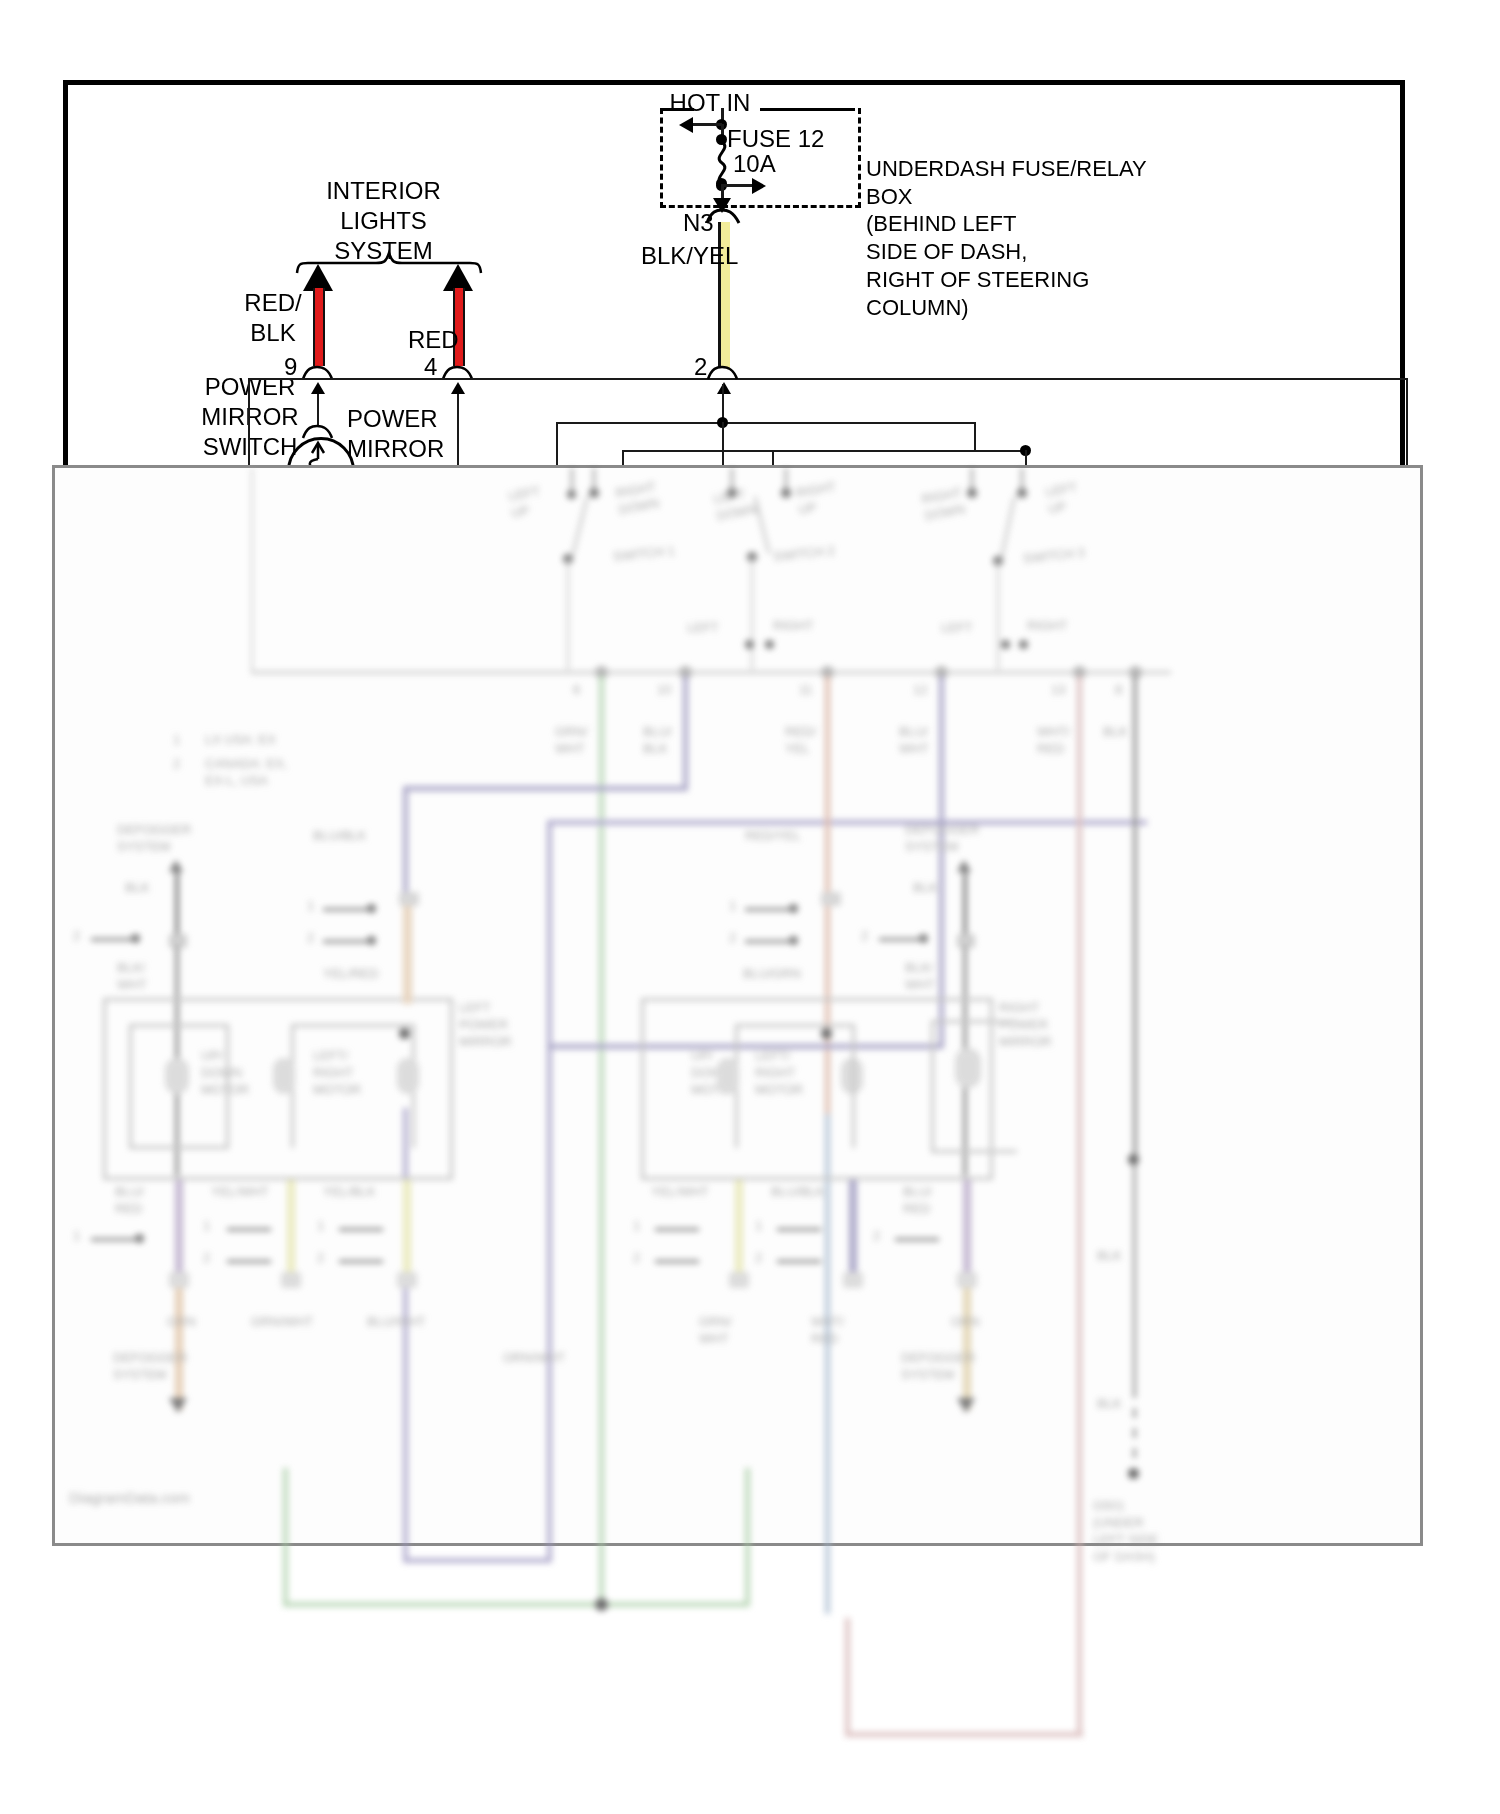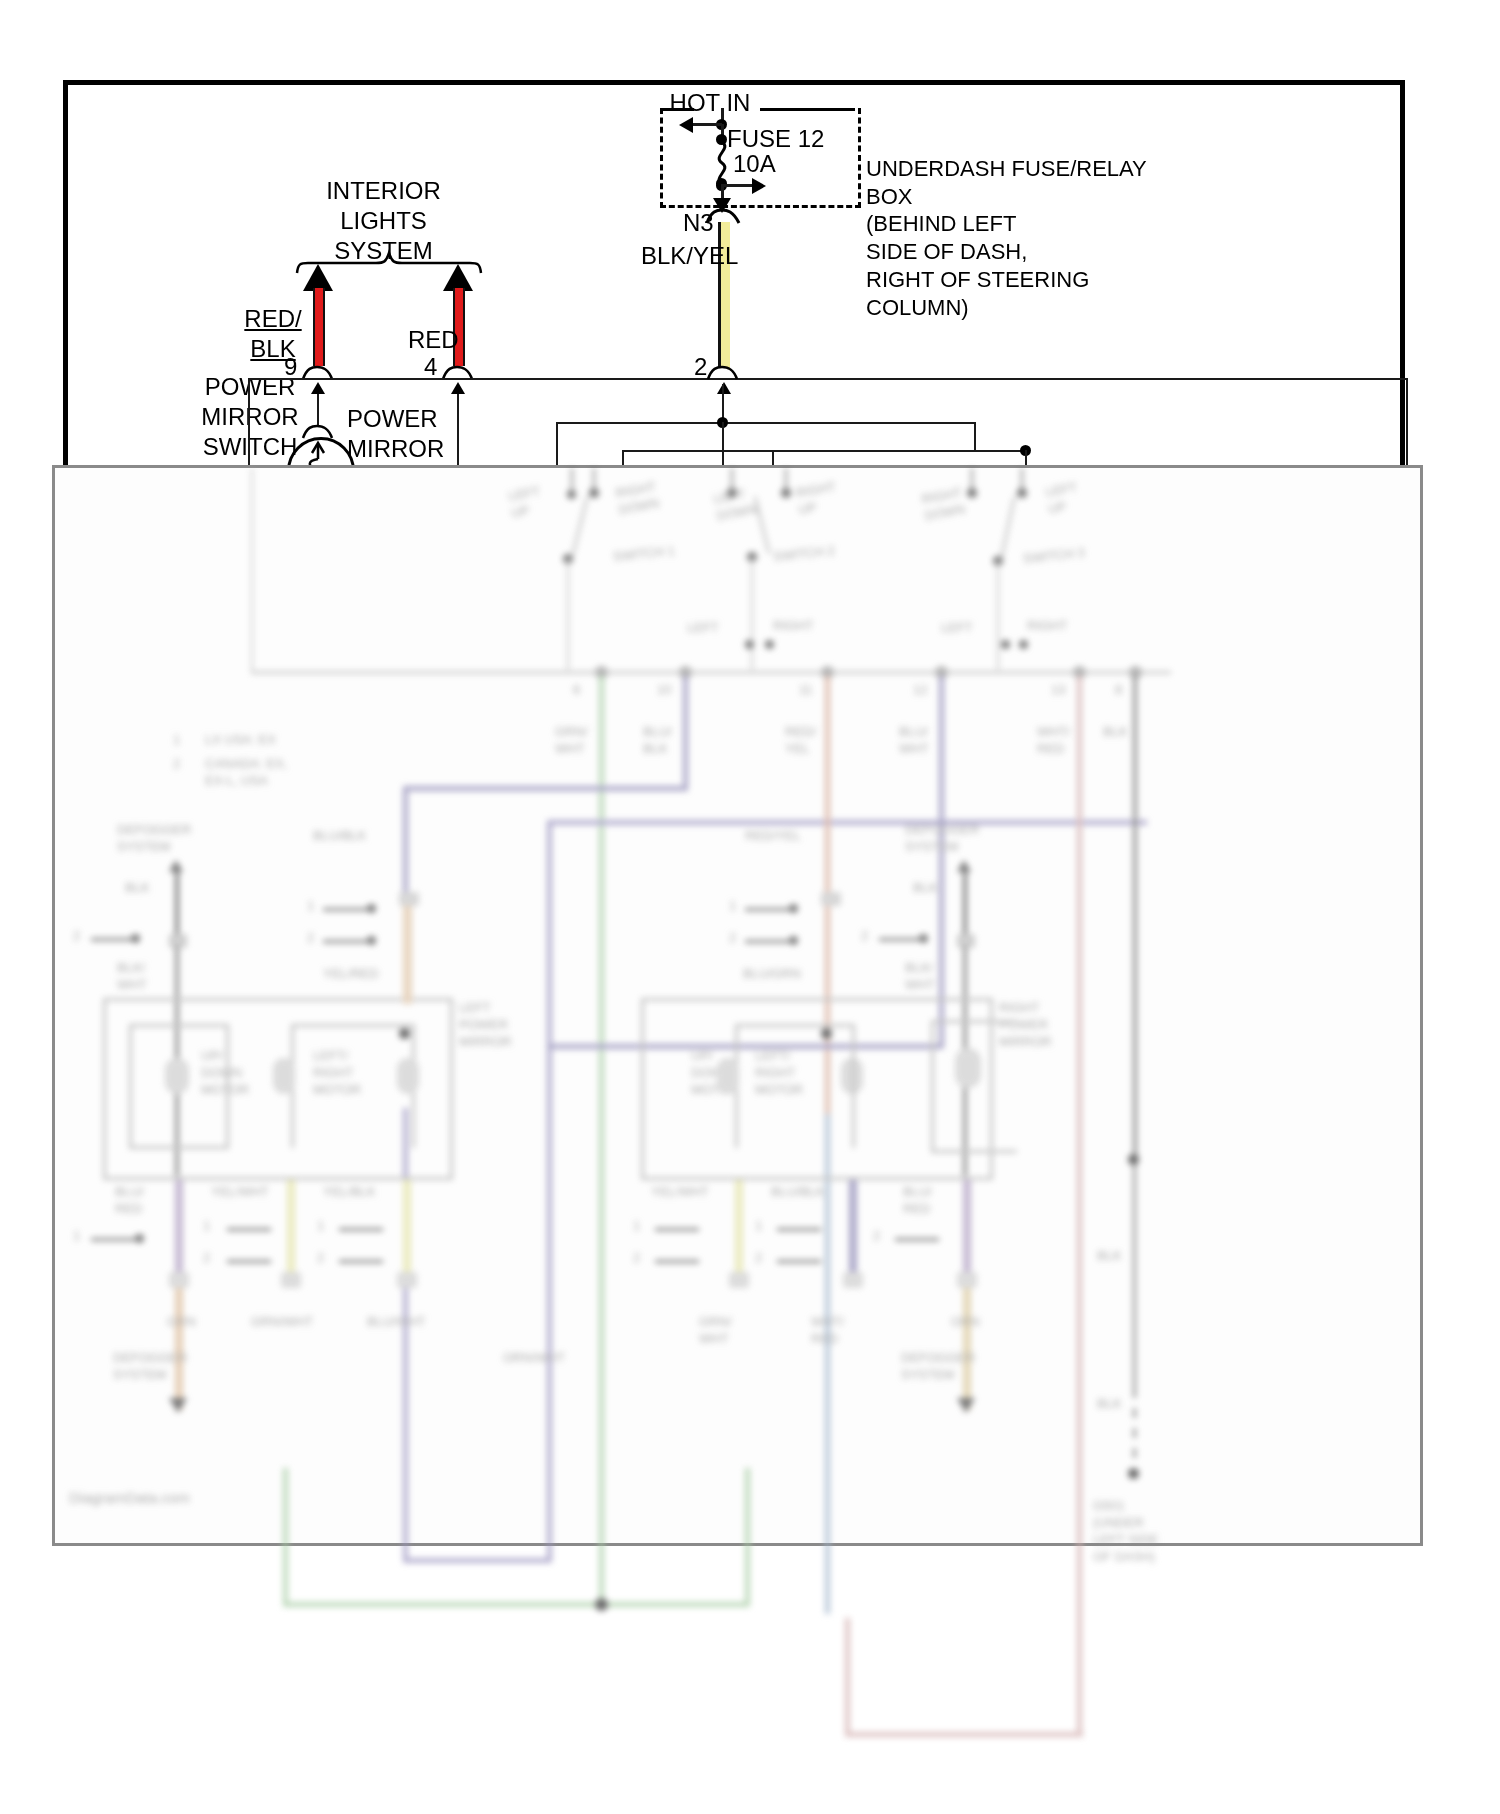--- a/index.html
+++ b/index.html
@@ -125,21 +125,21 @@
   <div class="txt t24 ctr" style="left:286px;top:176px;width:195px;">INTERIOR
 LIGHTS
 SYSTEM</div>
 
   <svg class="cupsvg" style="left:296px;top:252px;" width="186" height="22">
     <path d="M1,21 C2,12 4,11 12,11 L80,11 C88,11 90,10 93,1 C96,10 98,11 106,11 L174,11 C182,11 184,12 185,21" stroke="#000" stroke-width="2.5" fill="none"></path>
   </svg>
 
   <div class="arw-u-big" style="left:303px;top:264px;"></div>
   <div class="redwire" style="left:313px;top:288px;height:78px;"></div>
-  <div class="txt t24 ctr" style="left:241px;top:304px;width:64px;text-decoration:underline;">RED/
+  <div class="txt t24 ctr" style="left:241px;top:288px;width:64px;">RED/
 BLK</div>
   <div class="txt t24" style="left:284px;top:352px;">9</div>
   <svg class="cupsvg" style="left:302px;top:366px;" width="32" height="14">
     <path d="M1,13 C5,2 10,1 15,1 C20,1 26,2 30,13" stroke="#000" stroke-width="2.5" fill="none"></path>
   </svg>
 
   <div class="arw-u-big" style="left:443px;top:264px;"></div>
   <div class="redwire" style="left:453px;top:288px;height:78px;"></div>
   <div class="txt t24" style="left:408px;top:325px;">RED</div>
   <div class="txt t24" style="left:424px;top:352px;">4</div>

